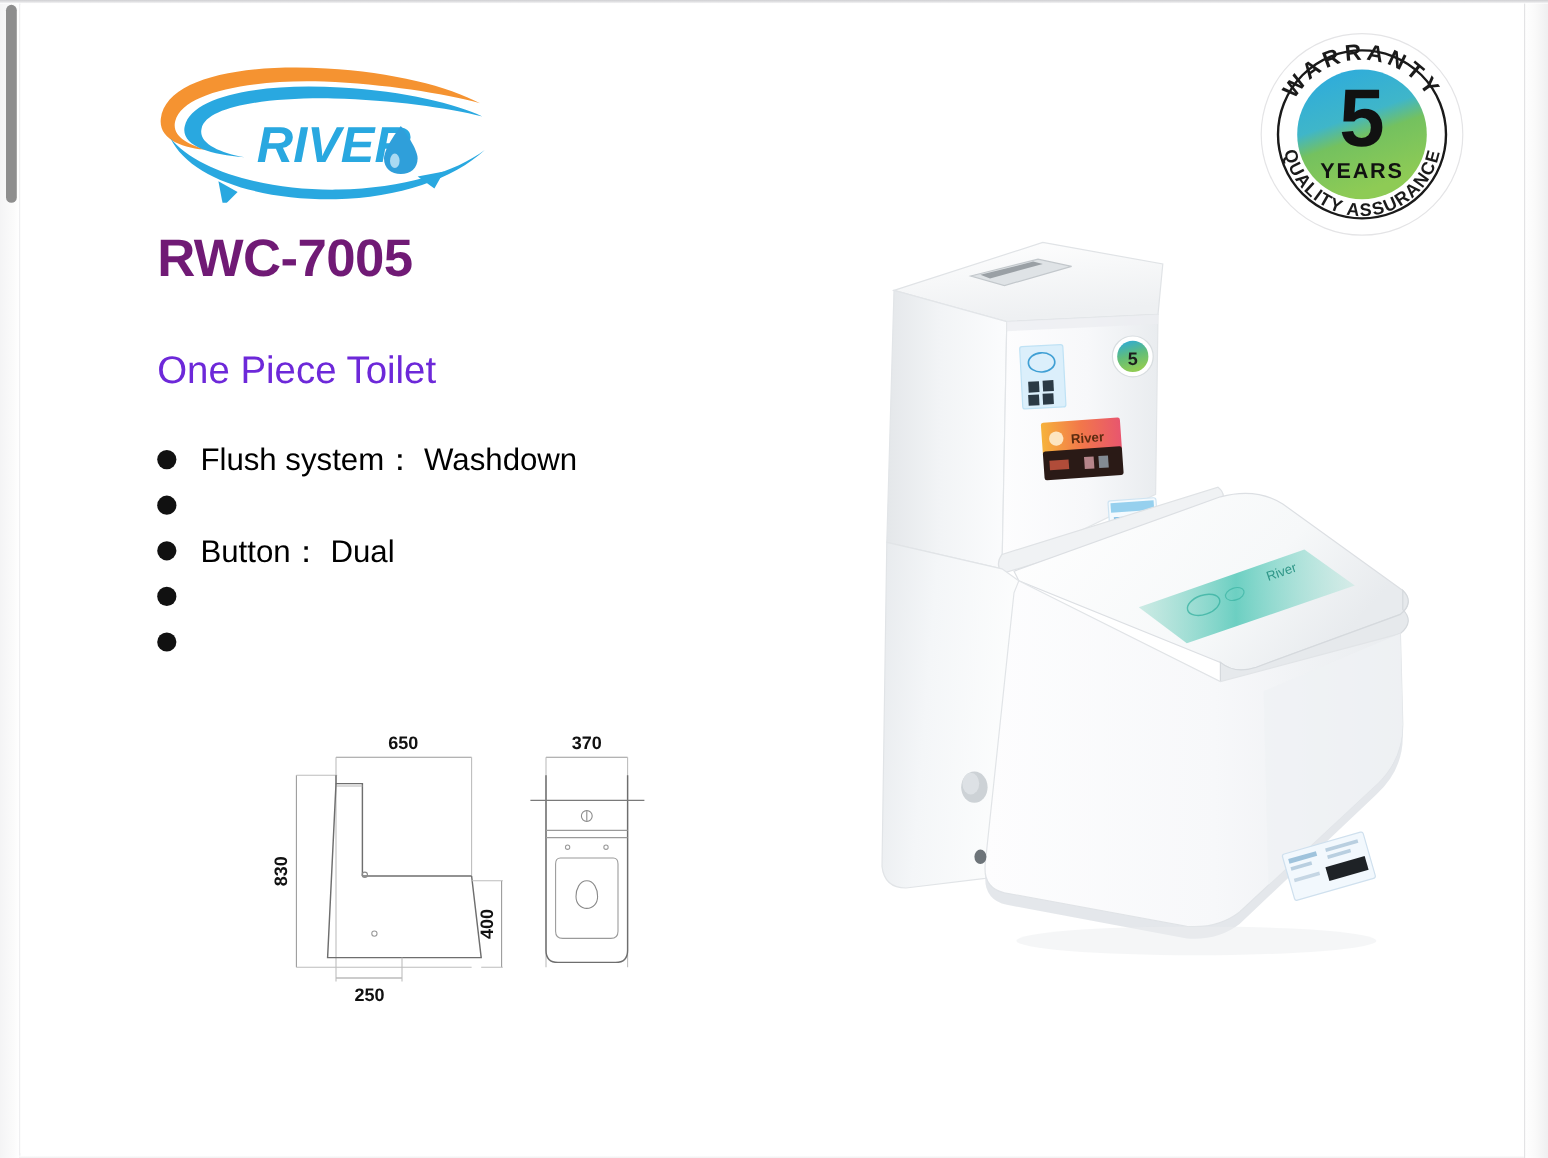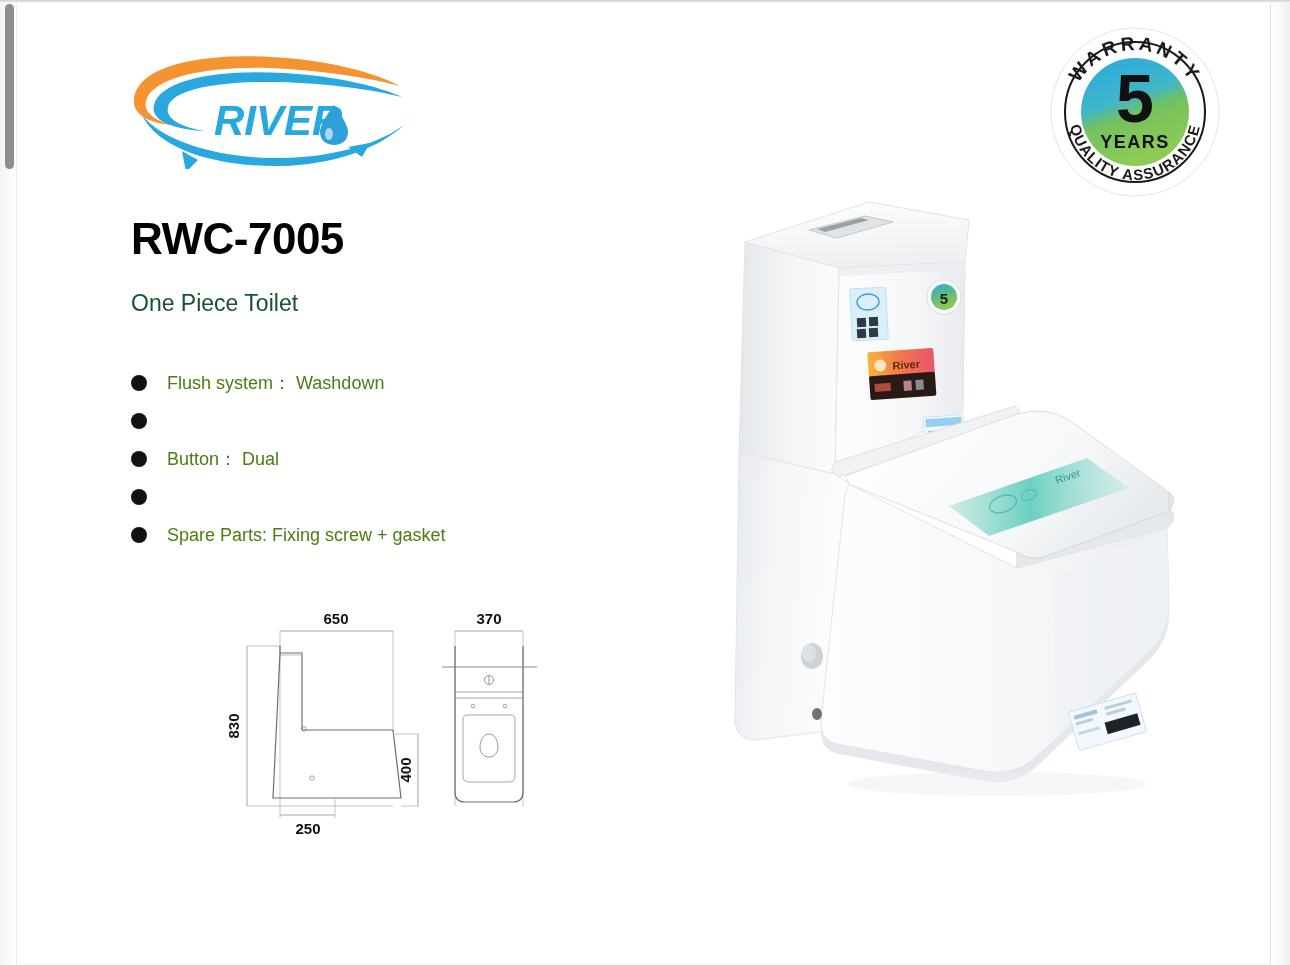--- a/index.html
+++ b/index.html
@@ -84,32 +84,32 @@
   
   .warranty {
     position: absolute;
     left: 1032px; top: 22px;
     width: 172px; height: 172px;
   }
 
   
   .product-code {
     position: absolute;
-    left: 114px; top: 210px;
+    left: 114px; top: 187px;
     font-size: 44px;
     font-weight: bold;
-    color: #000000;
+    color: #701a75;
     letter-spacing: -0.5px;
     white-space: nowrap;
   }
   .product-type {
     position: absolute;
     left: 114px; top: 286px;
-    font-size: 23px;
-    color: #14532d;
+    font-size: 32px;
+    color: #6d28d9;
     white-space: nowrap;
   }
 
   .specs {
     position: absolute;
     left: 114px; top: 360px;
     width: 640px;
   }
   .spec-row {
     display: flex;
@@ -118,22 +118,22 @@
     white-space: nowrap;
   }
   .spec-bullet {
     width: 16px; height: 16px;
     border-radius: 50%;
     background: #111111;
     margin-right: 20px;
     flex: 0 0 auto;
   }
   .spec-text {
-    font-size: 18px;
-    color: #4d7c0f;
+    font-size: 26px;
+    color: #000000;
   }
 
   
   .tech {
     position: absolute;
     left: 198px; top: 606px;
     width: 350px; height: 228px; text-align: right;
   }
 
   
@@ -229,21 +229,20 @@
       </div>
       <div class="spec-row">
         <span class="spec-bullet"></span>
         <span class="spec-text">Button：   Dual</span>
       </div>
       <div class="spec-row">
         <span class="spec-bullet"></span>
       </div>
       <div class="spec-row">
         <span class="spec-bullet"></span>
-        <span class="spec-text">Spare Parts: Fixing screw + gasket</span>
       </div>
     </div>
 
     <div class="tech">
       <svg viewBox="0 0 350 228" width="350" height="228">
         <g fill="none" stroke="#9a9a9a" stroke-width="0.9">
 
           <line x1="65" y1="21" x2="178" y2="21"></line>
           <line x1="65" y1="21" x2="65" y2="196" stroke="#bdbdbd"></line>
           <line x1="178" y1="21" x2="178" y2="120" stroke="#bdbdbd"></line>

